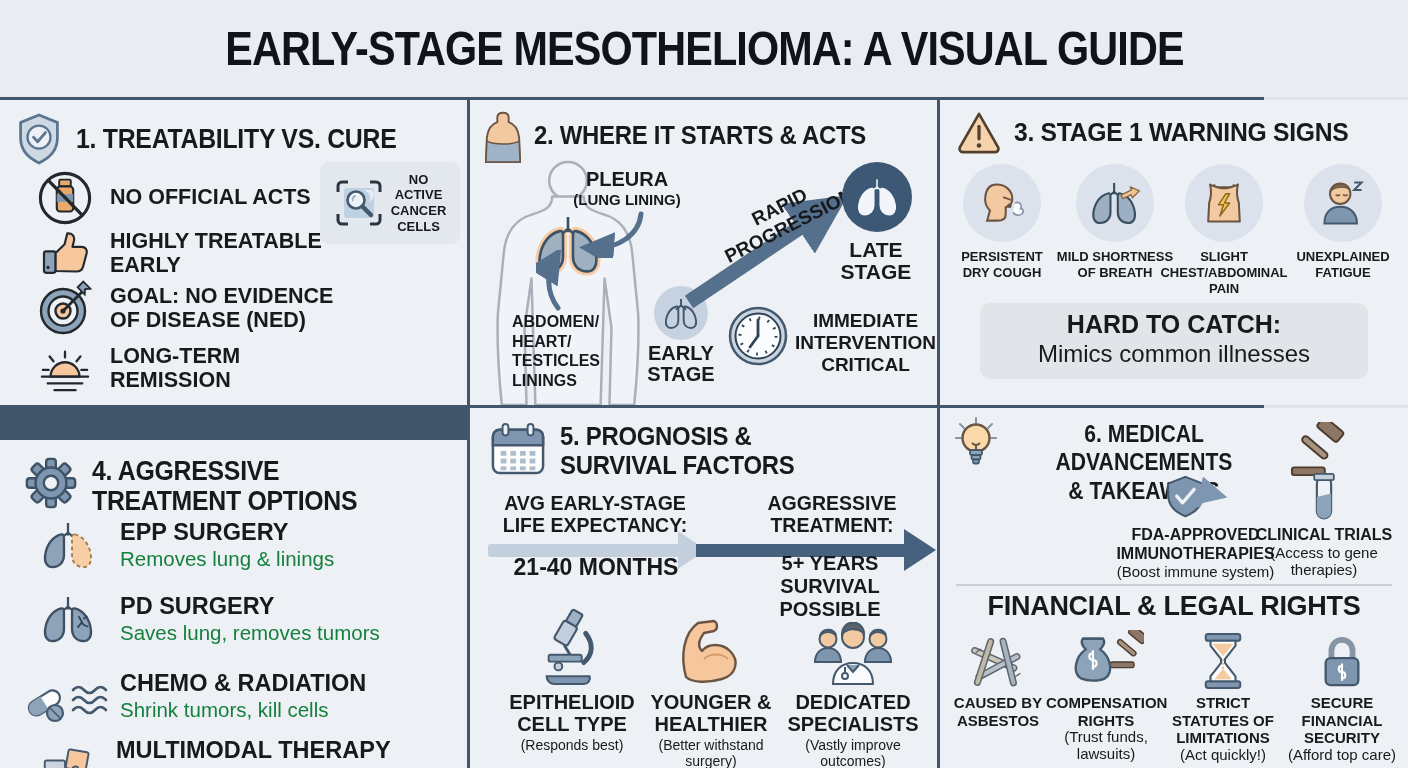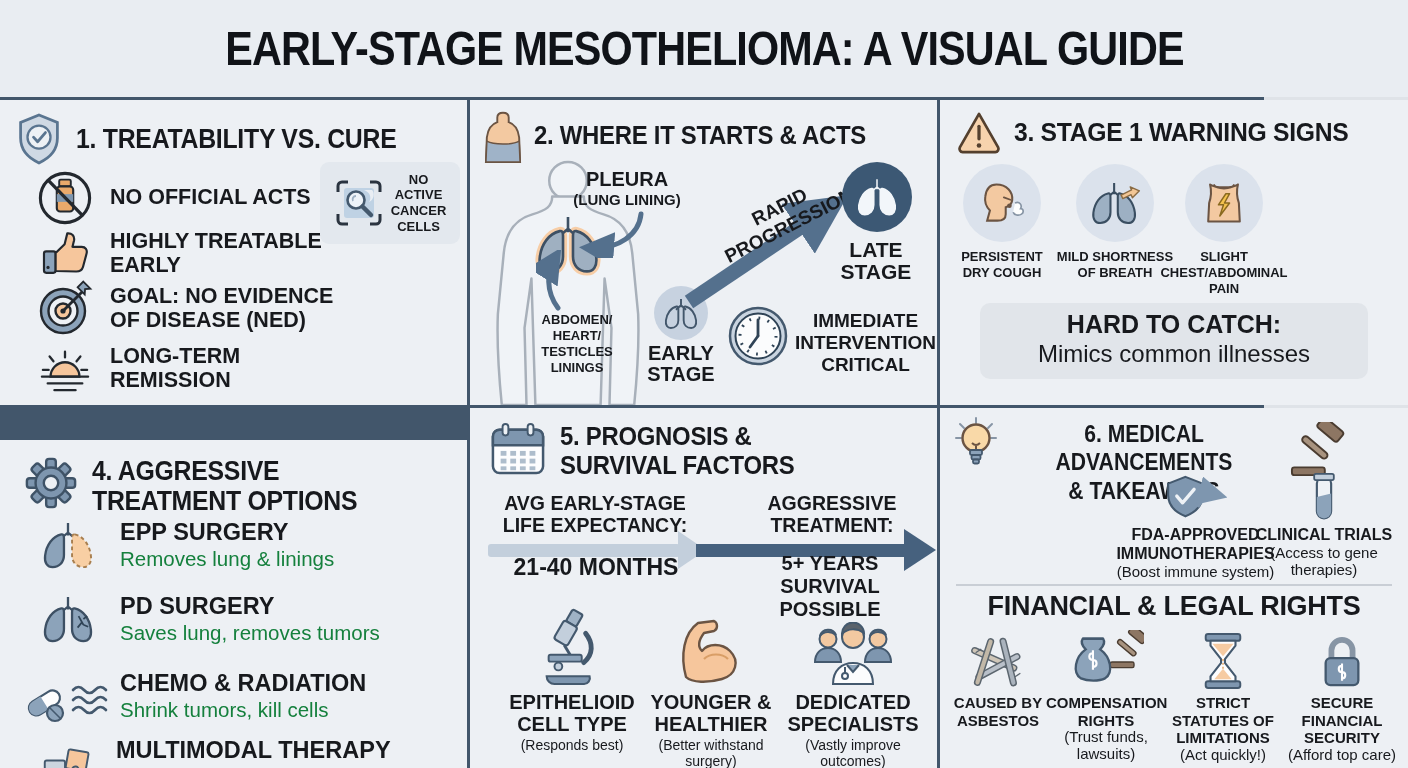--- a/index.html
+++ b/index.html
@@ -33,21 +33,21 @@
   .p1-ic { width:62px; display:flex; justify-content:center; }
   .p1-label { margin-left:14px; font-size:21.5px; font-weight:bold; line-height:1.1; max-width:245px; }
   #p1-badge { position:absolute; left:320px; top:62px; width:140px; height:82px; background:#e3e8ee;
               border-radius:9px; display:flex; align-items:center; justify-content:center; gap:7px; }
   #p1-badge .bt { font-size:13px; font-weight:bold; line-height:1.2; text-align:center; }
 
   
   .abs { position:absolute; }
   #p2-pleura { left:72px; top:68px; width:170px; text-align:center; font-weight:bold; }
   #p2-pleura .l1 { font-size:20px; } #p2-pleura .l2 { font-size:15px; }
-  #p2-abd { left:42px; top:212px; width:130px; font-size:13px; font-weight:bold; text-align:center; line-height:1.22; }
+  #p2-abd { left:42px; top:212px; width:130px; font-size:16px; font-weight:bold; text-align:left; line-height:1.22; }
   #p2-early-c { left:184px; top:186px; width:54px; height:54px; border-radius:50%; background:#c7d2e0;
                 display:flex; align-items:center; justify-content:center; }
   #p2-early { left:158px; top:243px; width:106px; font-size:20px; font-weight:bold; text-align:center; line-height:1.05; }
   #p2-rapid { left:212px; top:96px; width:205px; transform:rotate(-27deg); font-size:19px; font-weight:bold;
               text-align:center; line-height:1.08; }
   #p2-late-c { left:372px; top:62px; width:70px; height:70px; border-radius:50%; background:#3c5874;
                display:flex; align-items:center; justify-content:center; }
   #p2-late { left:350px; top:139px; width:112px; font-size:21px; font-weight:bold; text-align:center; line-height:1.05; }
   #p2-interv { left:324px; top:210px; width:143px; font-size:19px; font-weight:bold; text-align:center; line-height:1.15; }
 
@@ -324,20 +324,32 @@
     </div>
     <div class="p3-col" style="left:218px; width:132px;">
       <div class="p3-circle">
           <svg width="52" height="52" viewBox="0 0 56 56">
             <path d="M13 8 C18 12 38 12 43 8 C41 16 42 22 44 28 L45 48 H11 L12 28 C14 22 15 16 13 8 Z" fill="#f3c9a1" stroke="#6b5443" stroke-width="2.2" stroke-linejoin="round"></path>
             <path d="M17 8 C20 14 36 14 39 8" fill="none" stroke="#6b5443" stroke-width="1.8"></path>
             <path d="M30 18 L22 30 H27.5 L23.5 42 L34 28 H28.5 L34 18 Z" fill="#f5c34f" stroke="#8a6a1f" stroke-width="1.6" stroke-linejoin="round"></path>
           </svg>
         </div>
       <div class="p3-lbl">SLIGHT CHEST/ABDOMINAL PAIN</div>
+    </div>
+    <div class="p3-col" style="left:344px; width:118px;">
+      <div class="p3-circle">
+          <svg width="52" height="52" viewBox="0 0 56 56">
+            <path d="M40 6 h8 l-8 8 h8" fill="none" stroke="#44596e" stroke-width="2.2"></path>
+            <circle cx="25" cy="18" r="11" fill="#f3c9a1" stroke="#6b5443" stroke-width="2.2"></circle>
+            <path d="M14.5 15 C16 8 30 5 35 13 C30 10 20 10 14.5 15 Z" fill="#8a7053" stroke="#6b5443" stroke-width="1.5"></path>
+            <path d="M20 19 q2.5 2 5 0 M28 19 q2.5 2 5 0" fill="none" stroke="#6b5443" stroke-width="1.8"></path>
+            <path d="M8 50 C8 38 15 32 25 32 C35 32 43 38 43 50 Z" fill="#7e96af" stroke="#44596e" stroke-width="2.2"></path>
+          </svg>
+        </div>
+      <div class="p3-lbl">UNEXPLAINED FATIGUE</div>
     </div>
     <div id="p3-callout">
       <div class="ct">HARD TO CATCH:</div>
       <div class="cs">Mimics common illnesses</div>
     </div>
   </div>
 
   <div id="p4" class="panel">
     <div class="phead" style="left:24px; top:16px; align-items:flex-start;">
       <svg width="54" height="54" viewBox="0 0 56 56">

